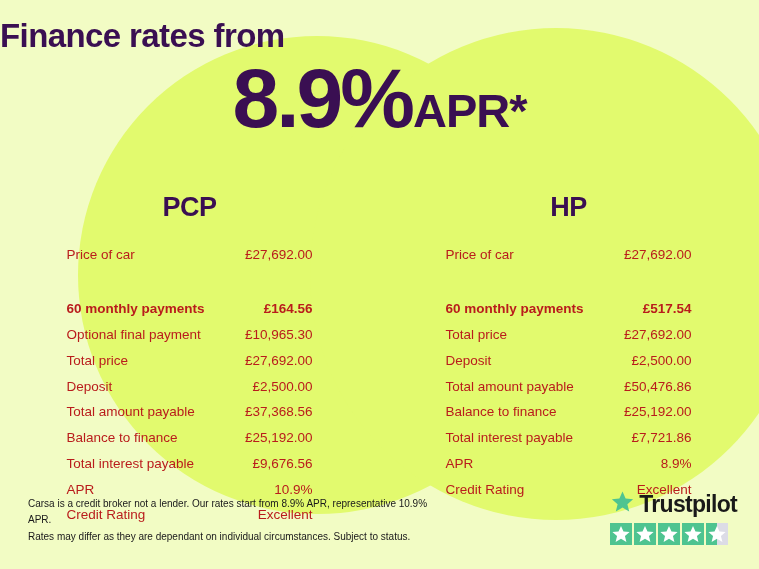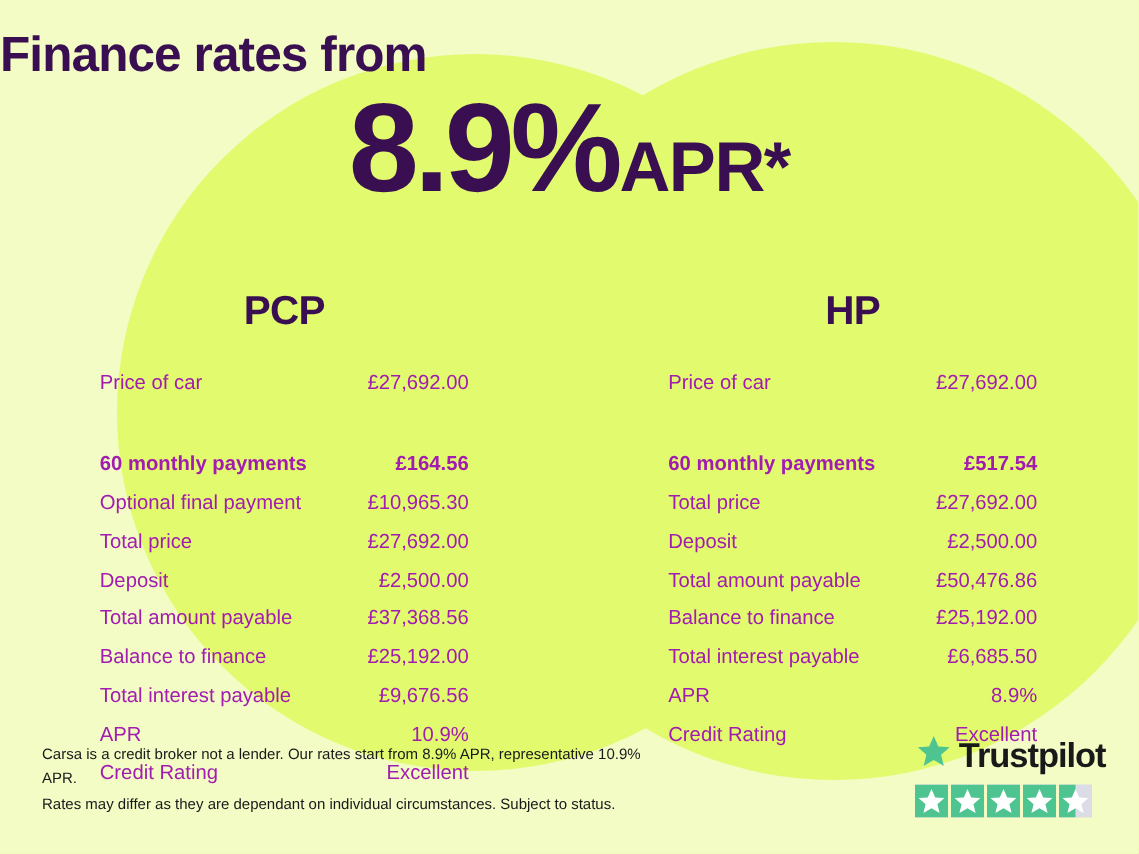--- a/index.html
+++ b/index.html
@@ -81,21 +81,21 @@
   }
   .rows{
     margin:0 auto;
     width:246px;
   }
   .row{
     display:flex;
     justify-content:space-between;
     align-items:baseline;
     font-size:13.5px;
-    color:#a21caf;
+    color:#b91c1c;
     padding:5.4px 0;
     white-space:nowrap;
   }
   .row.bold .label, .row.bold .value{ font-weight:bold;margin-top:28px; }
   .label{ text-align:left; }
   .value{ }
   
   #disclaimer{
     position:absolute;
     left:28px; bottom:24px;
@@ -221,21 +221,21 @@
           <div class="row">
             <span class="label">Total amount payable</span>
             <span class="value">£50,476.86</span>
           </div>
           <div class="row">
             <span class="label">Balance to finance</span>
             <span class="value">£25,192.00</span>
           </div>
           <div class="row">
             <span class="label">Total interest payable</span>
-            <span class="value">£6,685.50</span>
+            <span class="value">£7,721.86</span>
           </div>
           <div class="row">
             <span class="label">APR</span>
             <span class="value">8.9%</span>
           </div>
           <div class="row">
             <span class="label">Credit Rating</span>
             <span class="value">Excellent</span>
           </div>
         </div>

